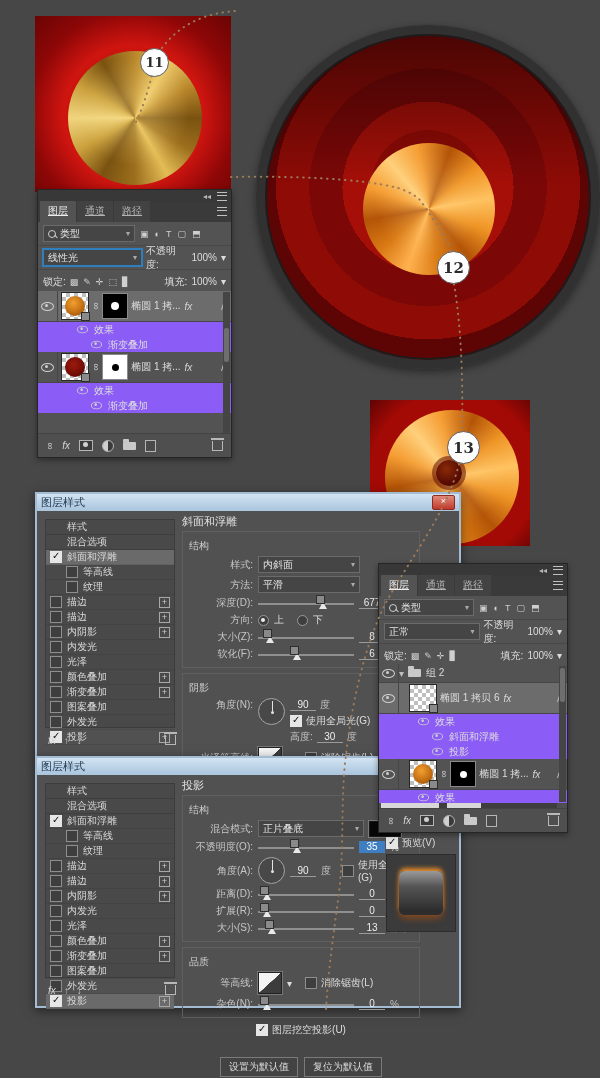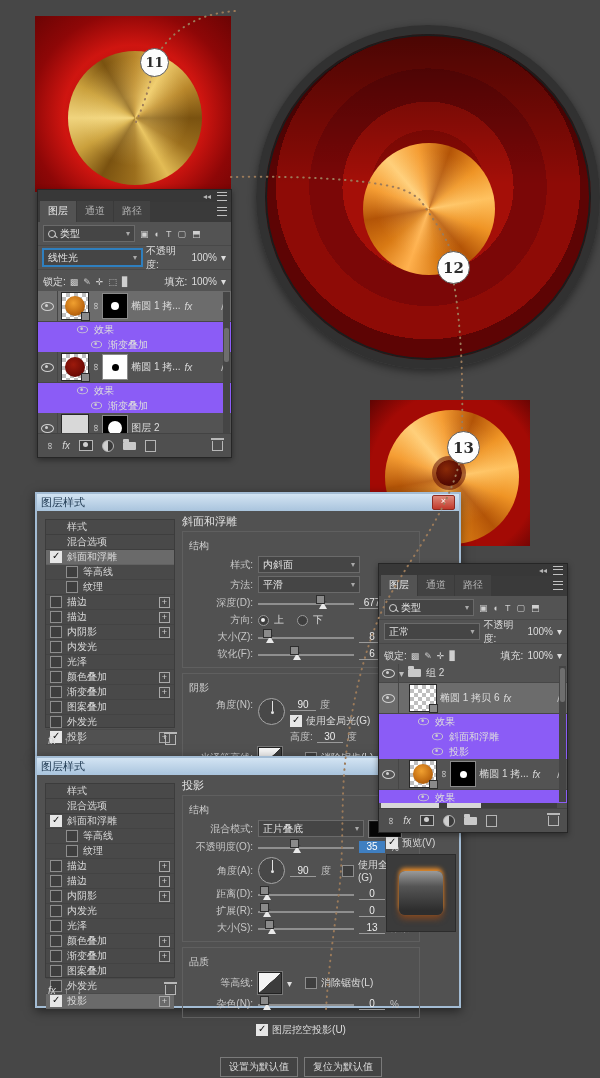--- a/index.html
+++ b/index.html
@@ -73,21 +73,21 @@
   .burger-icon::after{content:"";position:absolute;left:0;right:0;top:2px;height:1px;background:#c0c0c0;}
   .checker{background-color:#fff;background-image:linear-gradient(45deg,#bfbfbf 25%,transparent 25%,transparent 75%,#bfbfbf 75%),
        linear-gradient(45deg,#bfbfbf 25%,transparent 25%,transparent 75%,#bfbfbf 75%);
        background-position:0 0,4px 4px;background-size:8px 8px;}
   
   .panel{position:absolute;background:#4f4f4f;border:1px solid #262626;box-shadow:0 2px 6px rgba(0,0,0,.4);}
   #panelL{left:37px;top:189px;width:193px;height:267px;z-index:30;}
   #panelR{left:378px;top:563px;width:188px;height:268px;z-index:30;}
   .ministrip{height:12px;background:#383838;display:flex;justify-content:flex-end;align-items:center;gap:6px;padding:0 4px;color:#b5b5b5;font-size:8px;}
   .ptabs{height:20px;background:#3a3a3a;display:flex;align-items:flex-end;padding-left:2px;gap:1px;}
-  .ptab{padding:3px 8px 4px;background:#424242;color:#b3b3b3;}
+  .ptab{padding:3px 8px 4px;background:#424242;color:#b3b3b3;text-decoration:underline;}
   .ptab.active{background:#535353;color:#ededed;}
   .ptabs .burger-icon{margin:0 4px 6px auto;}
   .prow{height:23px;display:flex;align-items:center;gap:4px;padding:0 5px;background:#535353;border-bottom:1px solid #484848;}
   .prow .iconbtn{color:#cfcfcf;font-size:9px;padding:0 1px;}
   .blendsel{width:92px;}
   .blendsel.focus{border-color:#2f7fbe;box-shadow:0 0 0 1px #2f7fbe;}
   .lkicons{display:flex;gap:5px;align-items:center;color:#cfcfcf;font-size:9px;}
   .layersArea{position:absolute;left:0;right:0;top:100px;bottom:23px;background:#535353;overflow:hidden;}
   #panelL .layersArea{top:101px;}
   .lrow{display:flex;align-items:center;border-bottom:1px solid #474747;background:#535353;}
@@ -255,33 +255,20 @@
 
       <div class="erow">
           <span class="eye sm"></span>
           <span>效果</span>
         </div>
           <div class="erow deep">
           <span class="eye sm"></span>
           <span>渐变叠加</span>
         </div>
         </div>
-      <div class="lrow main">
-        <span class="eyecell">
-            <span class="eye"></span>
-          </span>
-        <span class="thumb" style="background:#d8d8d8"></span>
-        <span class="chain-icon"></span>
-        <span class="mthumb" style="background:#000">
-            <span style="width:14px;height:14px;border-radius:50%;background:#fff"></span>
-          </span>
-        <span class="lname">
-            <span>图层 2</span>
-          </span>
-      </div>
     </div>
     <div class="vscroll">
         <span class="vthumb" style="top:36px"></span>
       </div>
     <div class="ptoolbar">
       <span class="chain-icon"></span>
       <span class="fxit">fx</span>
       <span class="mask-icon"></span>
       <span class="adj-icon"></span>
       <span class="folder-icon"></span>

